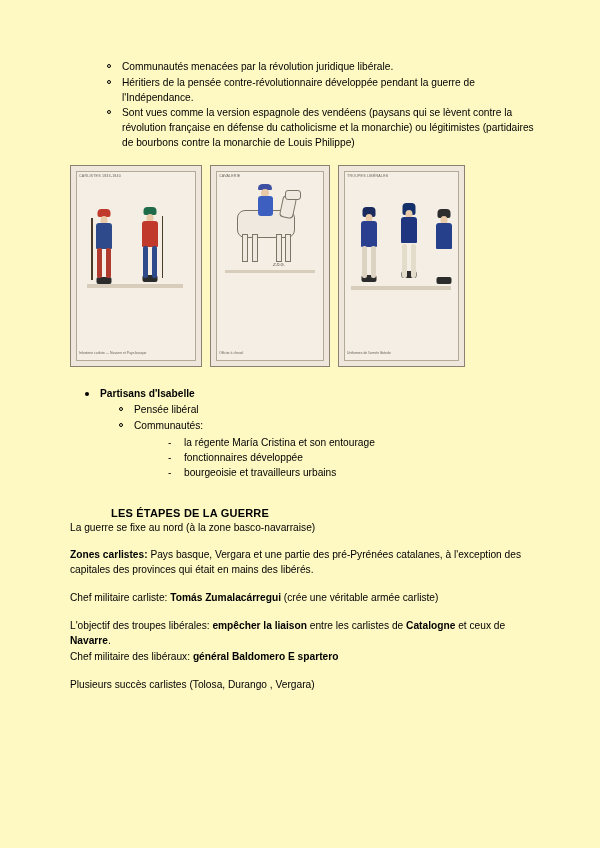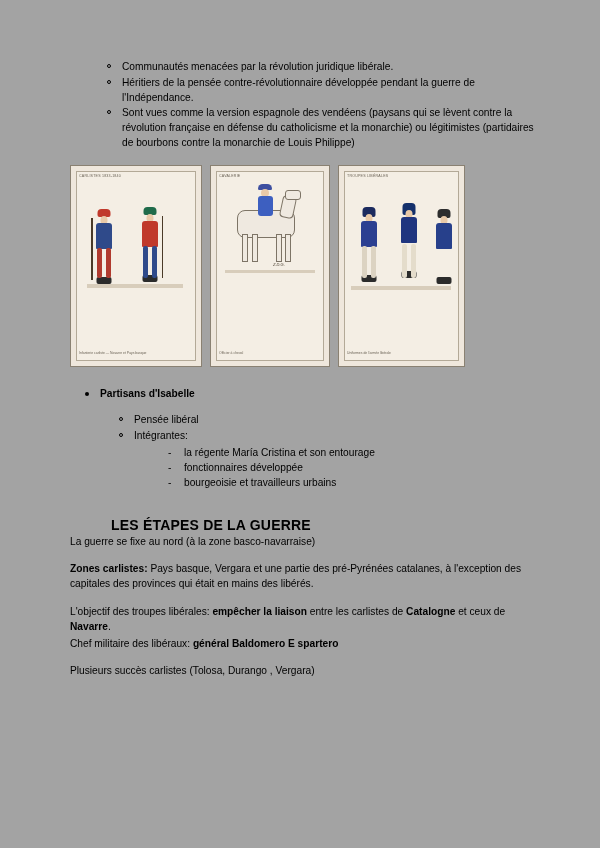--- a/index.html
+++ b/index.html
@@ -11,35 +11,35 @@
     width: 600px;
     height: 848px;
     font-family: "Liberation Sans", sans-serif;
     color: #000000;
     overflow: hidden;
   }
   .page {
     position: relative;
     width: 600px;
     height: 848px;
-    background: #a3a3a3;
+    background: #fef9c3;
     box-sizing: border-box;
     padding: 60px 58px 40px 70px;
   }
 
   
   ul.lvl1, ul.lvl2, ul.lvl3 {
     margin: 0;
     padding: 0;
     list-style: none;
   }
   ul.lvl1 > li {
     position: relative;
     padding-left: 18px;
-    margin-bottom: 12px;
+    margin-bottom: 2px;
     font-size: 10.2px;
     line-height: 1.42;
   }
   ul.lvl1 > li::before {
     content: "";
     position: absolute;
     left: 3px;
     top: 5px;
     width: 4px;
     height: 4px;
@@ -193,21 +193,21 @@
   }
 
   .horse {
     position: absolute;
     background: #efe9e0;
     border: 1px solid #7d7466;
   }
 
   
   .section-title {
-    font-size: 14px;
+    font-size: 11px;
     margin: 26px 0 0 0;
     letter-spacing: .2px;
     padding-left: 41px;
   }
   p.para {
     font-size: 10.2px;
     line-height: 1.45;
     margin: 13px 0 0 0;
   }
   p.tight {
@@ -322,40 +322,43 @@
   </div>
 
   <div style="margin-top:20px;">
     <ul class="lvl1" style="margin-left:12px;">
       <li>
         <b>Partisans d'Isabelle</b>
       </li>
     </ul>
     <ul class="lvl2" style="margin-left:46px;">
       <li>Pensée libéral</li>
-      <li>Intégrantes:</li>
+      <li>Communautés:</li>
     </ul>
     <ul class="lvl3" style="margin-left:96px;">
       <li>la régente María Cristina et son entourage</li>
       <li>fonctionnaires développée</li>
       <li>bourgeoisie et travailleurs urbains</li>
     </ul>
   </div>
 
   <div class="section-title">
     <b>LES ÉTAPES DE LA GUERRE</b>
   </div>
 
   <p class="para tight">La guerre se fixe au nord (à la zone basco-navarraise)</p>
 
   <p class="para">
     <b>Zones carlistes:</b><span> Pays basque, Vergara et une partie des pré-Pyrénées catalanes, à l'exception des capitales des provinces qui était en mains des libérés.</span>
   </p>
 
   <p class="para">
+    <span>Chef militaire carliste: </span><b>Tomás Zumalacárregui</b><span> (crée une véritable armée carliste)</span>
+  </p>
+  <p class="para">
     <span>L'objectif des troupes libérales: </span><b>empêcher la liaison</b><span> entre les carlistes de </span><b>Catalogne</b><span> et ceux de </span><b>Navarre</b><span>.</span>
   </p>
 
   <p class="para tight">
     <span>Chef militaire des libéraux: </span><b>général Baldomero E spartero</b>
   </p>
 
   <p class="para">Plusieurs succès carlistes (Tolosa, Durango , Vergara)</p>
 
 

